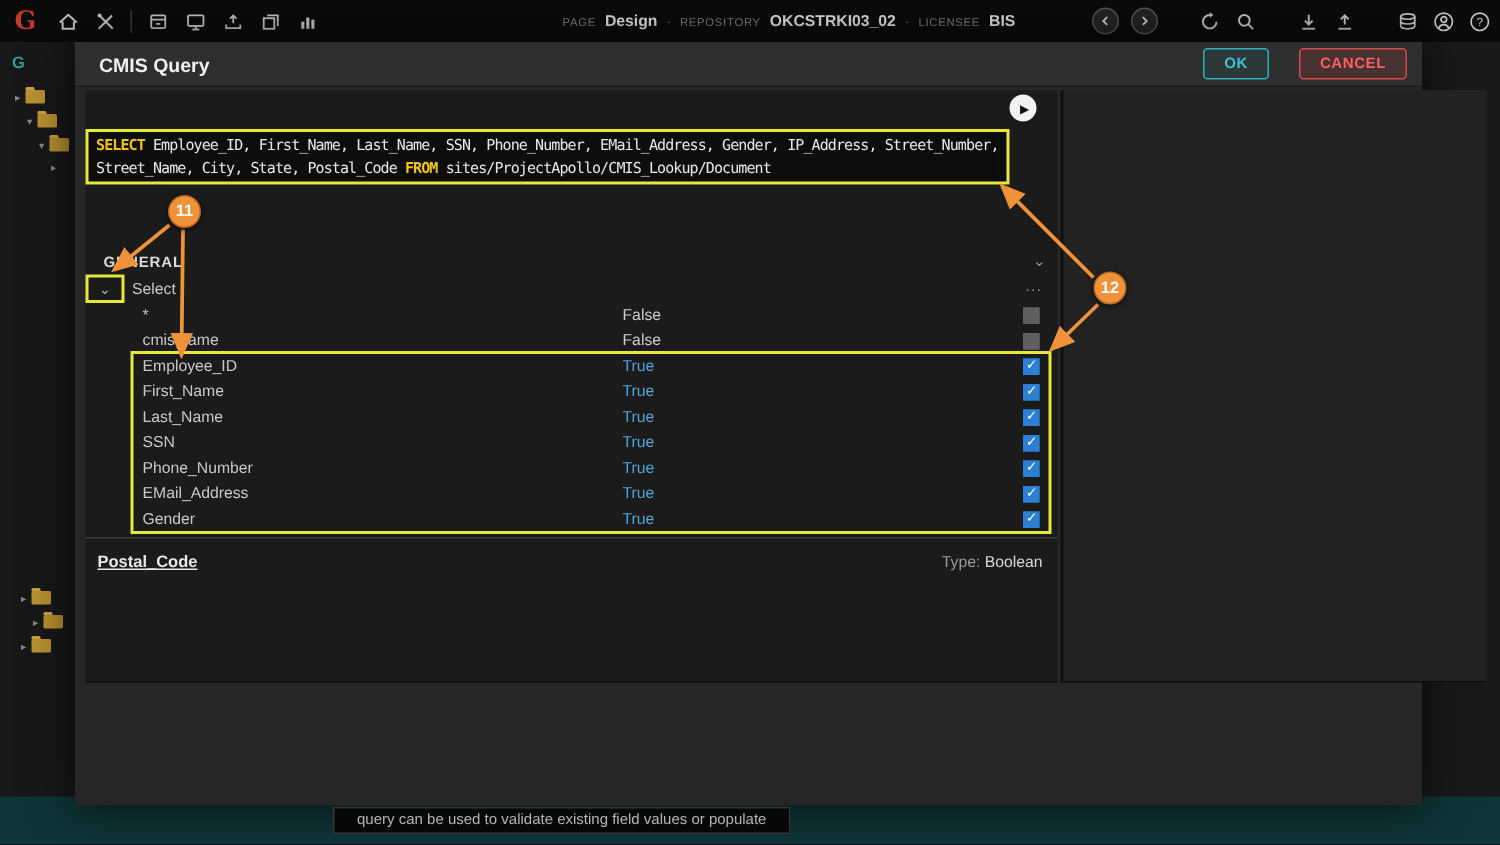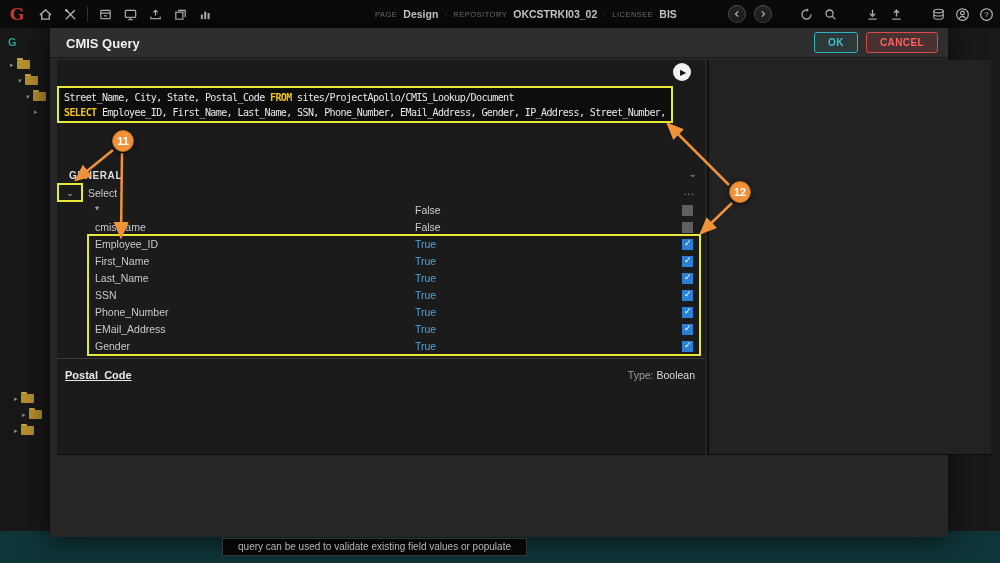--- a/index.html
+++ b/index.html
@@ -35,21 +35,21 @@
   .bottomband { position:absolute; left:0; top:531px; width:1000px; height:32px; background:#0e3538; z-index:1; }
   .tooltip { position:absolute; left:222px; top:538px; width:305px; height:18px; background:#070707; border:1px solid #353535; color:#b5b5b5; font-size:10px; line-height:16px; text-align:center; z-index:7; }
 
   
   .modal { position:absolute; left:50px; top:28px; width:898px; height:509px; background:#262626; box-shadow:0 0 28px rgba(0,0,0,.75); z-index:5; }
   .modal-header { position:absolute; left:0; top:0; width:100%; height:30px; background:#2e2e2e; border-bottom:1px solid #1a1a1a; }
   .modal-title { position:absolute; left:16px; top:8px; font-size:13px; font-weight:bold; color:#f0f0f0; }
   .modal-actions { position:absolute; right:10px; top:4px; display:flex; gap:8px; }
   .btn { font-family:"Liberation Sans",sans-serif; font-size:10px; font-weight:bold; padding:4px 13px; border-radius:3px; cursor:pointer; letter-spacing:.4px; }
   .btn.ok { background:rgba(43,179,192,.08); border:1px solid #2bb3c0; color:#3cc3cf;text-align:center; }
-  .btn.cancel { background:rgba(224,69,69,.14); border:1px solid #d84a4a; color:#ff6161; }
+  .btn.cancel { background:rgba(224,69,69,.14); border:1px solid #d84a4a; color:#ff6161;margin-left:12px; }
 
   .left-panel { position:absolute; left:7px; top:32px; width:648px; height:395px; background:#1b1b1b; border-bottom:1px solid #0d0d0d; }
   .right-panel { position:absolute; left:657px; top:32px; width:284px; height:395px; background:#222222; border-left:2px solid #101010; border-bottom:1px solid #0d0d0d; }
 
   .run-btn { position:absolute; right:14px; top:3px; width:18px; height:18px; border-radius:50%; background:#f2f2f2; border:none; color:#111; font-size:8px; display:flex; align-items:center; justify-content:center; cursor:pointer; padding-left:2px; }
 
   .query-box { position:absolute; left:0; top:26px; width:616px; height:37px; border:2px solid #e6e83a; background:#0d0d0d; padding:2px 5px; overflow:hidden; }
   .qline { font-family:"DejaVu Sans Mono", monospace; font-size:10px; letter-spacing:-0.6px; line-height:15px; white-space:nowrap; color:#e8e8e8; }
   .kw { color:#f0c419; font-weight:bold; }
 
@@ -251,22 +251,22 @@
         <button class="btn cancel">CANCEL</button>
       </div>
     </div>
 
     <div class="left-panel">
       <button class="run-btn">
           <span>▶</span>
         </button>
 
       <div class="query-box">
+        <div class="qline"><span class="kw">SELECT</span><span> Employee_ID, First_Name, Last_Name, SSN, Phone_Number, EMail_Address, Gender, IP_Address, Street_Number,</span></div>
         <div class="qline"><span>Street_Name, City, State, Postal_Code </span><span class="kw">FROM</span><span> sites/ProjectApollo/CMIS_Lookup/Document</span></div>
-        <div class="qline"><span class="kw">SELECT</span><span> Employee_ID, First_Name, Last_Name, SSN, Phone_Number, EMail_Address, Gender, IP_Address, Street_Number,</span></div>
       </div>
 
       <div class="general-header">
         <span class="gtitle">GENERAL</span>
         <span class="gchev">⌄</span>
       </div>
 
       <div class="select-row">
         <span class="expander-box">
             <span class="chev">⌄</span>

